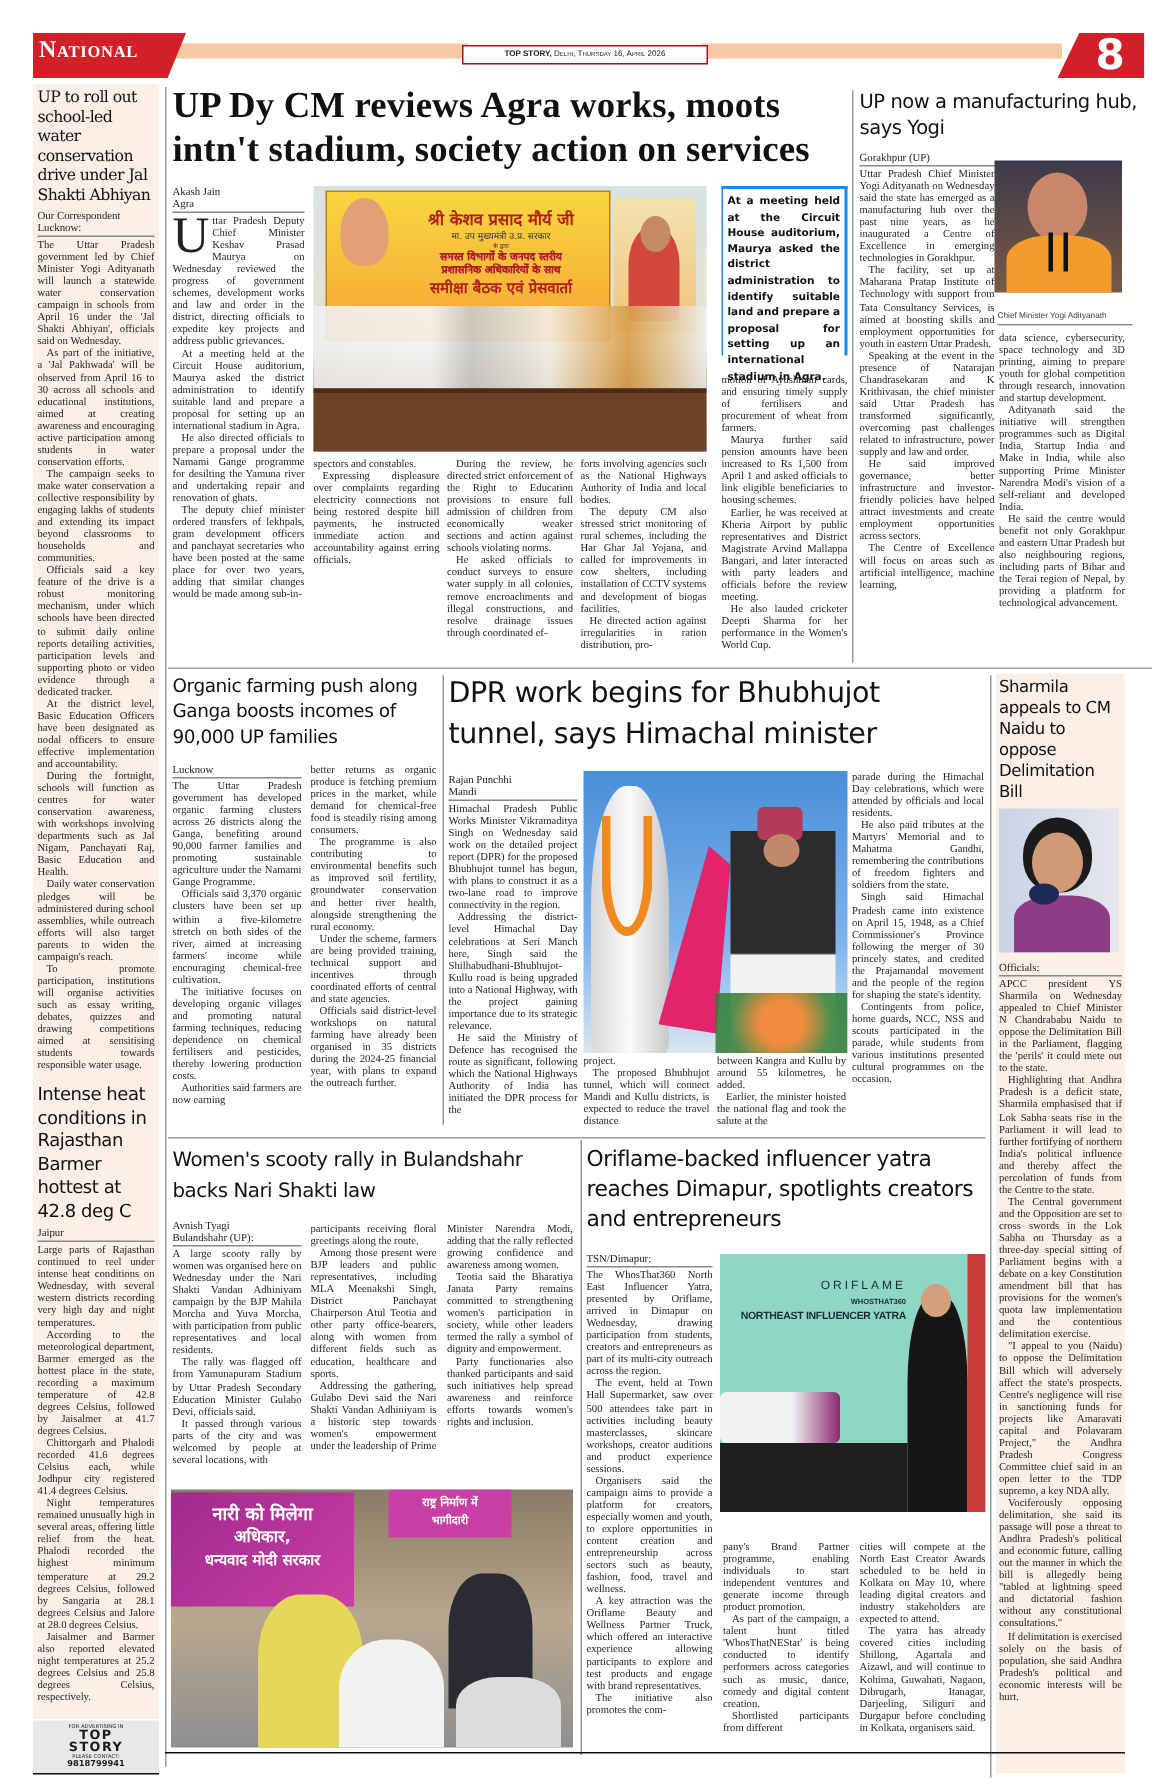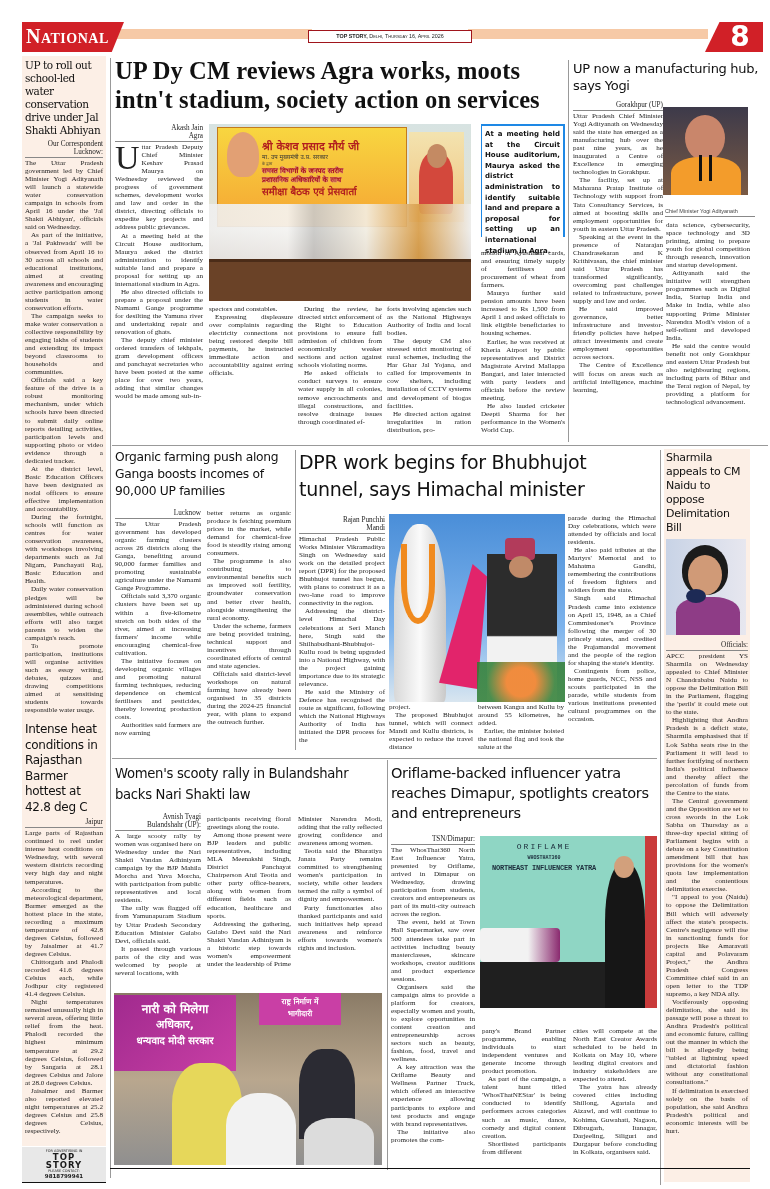--- a/index.html
+++ b/index.html
@@ -2,38 +2,38 @@
 <html><head>
 <meta charset="utf-8">
 <style>
 *{box-sizing:border-box;margin:0;padding:0}
 html,body{width:770px;height:1189px;background:#fff;overflow:hidden}
 body{position:relative;font-family:"DejaVu Serif",serif;color:#1a1a1a}
 .abs{position:absolute}
 .body-text{font-family:"Liberation Serif",serif;font-size:7.1px;line-height:8.05px;text-align:justify;hyphens:auto;color:#222}
 .body-text p{text-indent:6px}
 .body-text p.noind{text-indent:0}
-.byline{font-family:"Liberation Serif",serif;font-size:7.2px;line-height:8px;text-align:right;color:#222;border-bottom:0.7px solid #888;padding-bottom:1px;margin-bottom:1px}
+.byline{font-family:"Liberation Serif",serif;font-size:7.2px;line-height:8px;text-align:left;color:#222;border-bottom:0.7px solid #888;padding-bottom:1px;margin-bottom:1px}
 .dropcap{float:left;font-family:"Liberation Serif",serif;font-size:34px;line-height:28px;margin:1px 2px 0 0}
 .sans-head{font-family:"DejaVu Sans",sans-serif;font-weight:normal;color:#111;letter-spacing:-0.3px}
 .serif-head{font-family:Liberation Serif, serif;font-weight:bold;color:#111}
 .vrule{position:absolute;width:0;border-left:0.8px solid #999}
 .hrule{position:absolute;height:0;border-top:0.8px solid #999}
 .tint{background:#fcefe6}
 .photo{position:absolute;overflow:hidden}
 .caption{font-family:"Liberation Sans",sans-serif;font-size:5.5px;color:#444}
 </style>
 </head>
 <body>
 
 <div class="abs" style="left:0;top:0;width:770px;height:52px">
   <div class="abs" style="left:112px;top:29px;width:200px;height:10px;background:#f6c9a6"></div>
   <div class="abs" style="left:468px;top:29px;width:240px;height:10px;background:#f6c9a6"></div>
   <div class="abs" style="left:22px;top:22px;width:102px;height:30px;background:#d12027;clip-path:polygon(0 0,100% 0,88% 100%,0 100%);color:#fff;font-family:'Liberation Serif',serif;font-weight:bold;padding:3px 0 0 4px">
-    <span style="font-size:20px;font-variant:small-caps;letter-spacing:0.5px">National</span>
+    <span style="font-size:16px;font-variant:small-caps;letter-spacing:0.5px">National</span>
   </div>
   <div class="abs" style="left:308px;top:30px;width:164px;height:13px;border:1.6px solid #a0151c;background:#fff;font-family:'Liberation Sans',sans-serif;font-size:5.4px;line-height:10px;text-align:center;white-space:nowrap">
     <b>TOP STORY,</b>
     <span style="font-variant:small-caps">Delhi, Thursday 16, April 2026</span>
   </div>
   <div class="abs" style="left:705px;top:22px;width:58px;height:30px;background:#d12027;clip-path:polygon(25% 0,100% 0,100% 100%,0 100%);color:#fff;font-family:'DejaVu Sans',sans-serif;font-weight:bold;font-size:28px;line-height:30px;text-align:center;padding-left:12px">
     <span>8</span>
   </div>
 </div>
 
@@ -86,21 +86,21 @@
     <p class="noind">ttar Pradesh Deputy Chief Minister Keshav Prasad Maurya on Wednesday reviewed the progress of government schemes, development works and law and order in the district, directing officials to expedite key projects and address public grievances.</p>
     <p>At a meeting held at the Circuit House auditorium, Maurya asked the district administration to identify suitable land and prepare a proposal for setting up an international stadium in Agra.</p>
     <p>He also directed officials to prepare a proposal under the Namami Gange programme for desilting the Yamuna river and undertaking repair and renovation of ghats.</p>
     <p>The deputy chief minister ordered transfers of lekhpals, gram development officers and panchayat secretaries who have been posted at the same place for over two years, adding that similar changes would be made among sub-in-</p>
     <p></p>
     <p></p>
   </div>
 </div>
 
 <div class="photo" style="left:209px;top:124px;width:262px;height:177px;background:linear-gradient(180deg,#d7e3e2 0%,#e7e2cf 60%,#8c6a4a 75%,#5a3a22 100%)">
-  <div class="abs" style="left:8px;top:3px;width:190px;height:100px;background:linear-gradient(180deg,#f8d640,#f5a533);border:1px solid #c37b1e;text-align:left;font-family:'DejaVu Sans',sans-serif;color:#b21f1f;padding-left:44px">
+  <div class="abs" style="left:8px;top:3px;width:190px;height:100px;background:linear-gradient(180deg,#f8d640,#f5a533);border:1px solid #c37b1e;text-align:center;font-family:'DejaVu Sans',sans-serif;color:#b21f1f;padding-left:44px">
     <div style="font-size:11px;font-weight:bold;margin-top:10px">श्री केशव प्रसाद मौर्य जी</div>
     <div style="font-size:6px;color:#333">मा. उप मुख्यमंत्री उ.प्र. सरकार</div>
     <div style="font-size:4px;color:#333">के द्वारा</div>
     <div style="font-size:7px;font-weight:bold;color:#fff;-webkit-text-stroke:0.3px #b21f1f">समस्त विभागों के जनपद स्तरीय</div>
     <div style="font-size:7px;font-weight:bold;color:#fff;-webkit-text-stroke:0.3px #b21f1f">प्रशासनिक अधिकारियों के साथ</div>
     <div style="font-size:10px;font-weight:bold;color:#b21f1f">समीक्षा बैठक एवं प्रेसवार्ता</div>
   </div>
   <div class="abs" style="left:18px;top:8px;width:32px;height:45px;border-radius:50% 50% 40% 40%;background:#e2a074"></div>
   <div class="abs" style="left:200px;top:8px;width:55px;height:90px;background:linear-gradient(180deg,#f3e3b0,#f0c27a)">
       <div style="position:absolute;left:10px;top:20px;width:34px;height:62px;border-radius:40% 40% 10% 10%;background:#d3483c"></div>
@@ -309,21 +309,21 @@
   <div class="byline">TSN/Dimapur:</div>
   <div class="body-text">
     <p class="noind">The WhosThat360 North East Influencer Yatra, presented by Oriflame, arrived in Dimapur on Wednesday, drawing participation from students, creators and entrepreneurs as part of its multi-city outreach across the region.</p>
     <p>The event, held at Town Hall Supermarket, saw over 500 attendees take part in activities including beauty masterclasses, skincare workshops, creator auditions and product experience sessions.</p>
     <p>Organisers said the campaign aims to provide a platform for creators, especially women and youth, to explore opportunities in content creation and entrepreneurship across sectors such as beauty, fashion, food, travel and wellness.</p>
     <p>A key attraction was the Oriflame Beauty and Wellness Partner Truck, which offered an interactive experience allowing participants to explore and test products and engage with brand representatives.</p>
     <p>The initiative also promotes the com-</p>
   </div>
 </div>
 <div class="photo" style="left:480px;top:836px;width:177px;height:172px;background:#8fd6c4">
-  <div class="abs" style="left:4px;top:6px;width:120px;text-align:center;font-family:Liberation Mono, monospace;color:#1b2b3a">
+  <div class="abs" style="left:4px;top:16px;width:120px;text-align:right;font-family:Liberation Sans, sans-serif;color:#1b2b3a">
     <div style="font-size:8px;letter-spacing:2px">ORIFLAME</div>
     <div style="font-size:5px;font-weight:bold;margin-top:4px">WHOSTHAT360</div>
     <div style="font-size:7px;font-weight:bold;margin-top:3px;letter-spacing:-0.2px">NORTHEAST INFLUENCER YATRA</div>
   </div>
   <div class="abs" style="left:0;top:92px;width:80px;height:34px;background:linear-gradient(90deg,#f2f2f2 60%,#8a2a6f);border-radius:4px"></div>
   <div class="abs" style="left:0;top:126px;width:125px;height:46px;background:#1f1f1f"></div>
   <div class="abs" style="left:125px;top:28px;width:40px;height:144px;background:#161616;border-radius:40% 40% 0 0"></div>
   <div class="abs" style="left:134px;top:20px;width:20px;height:22px;border-radius:50%;background:#d2a07c"></div>
   <div class="abs" style="left:165px;top:0;width:12px;height:172px;background:#c93b3b"></div>
 </div>

